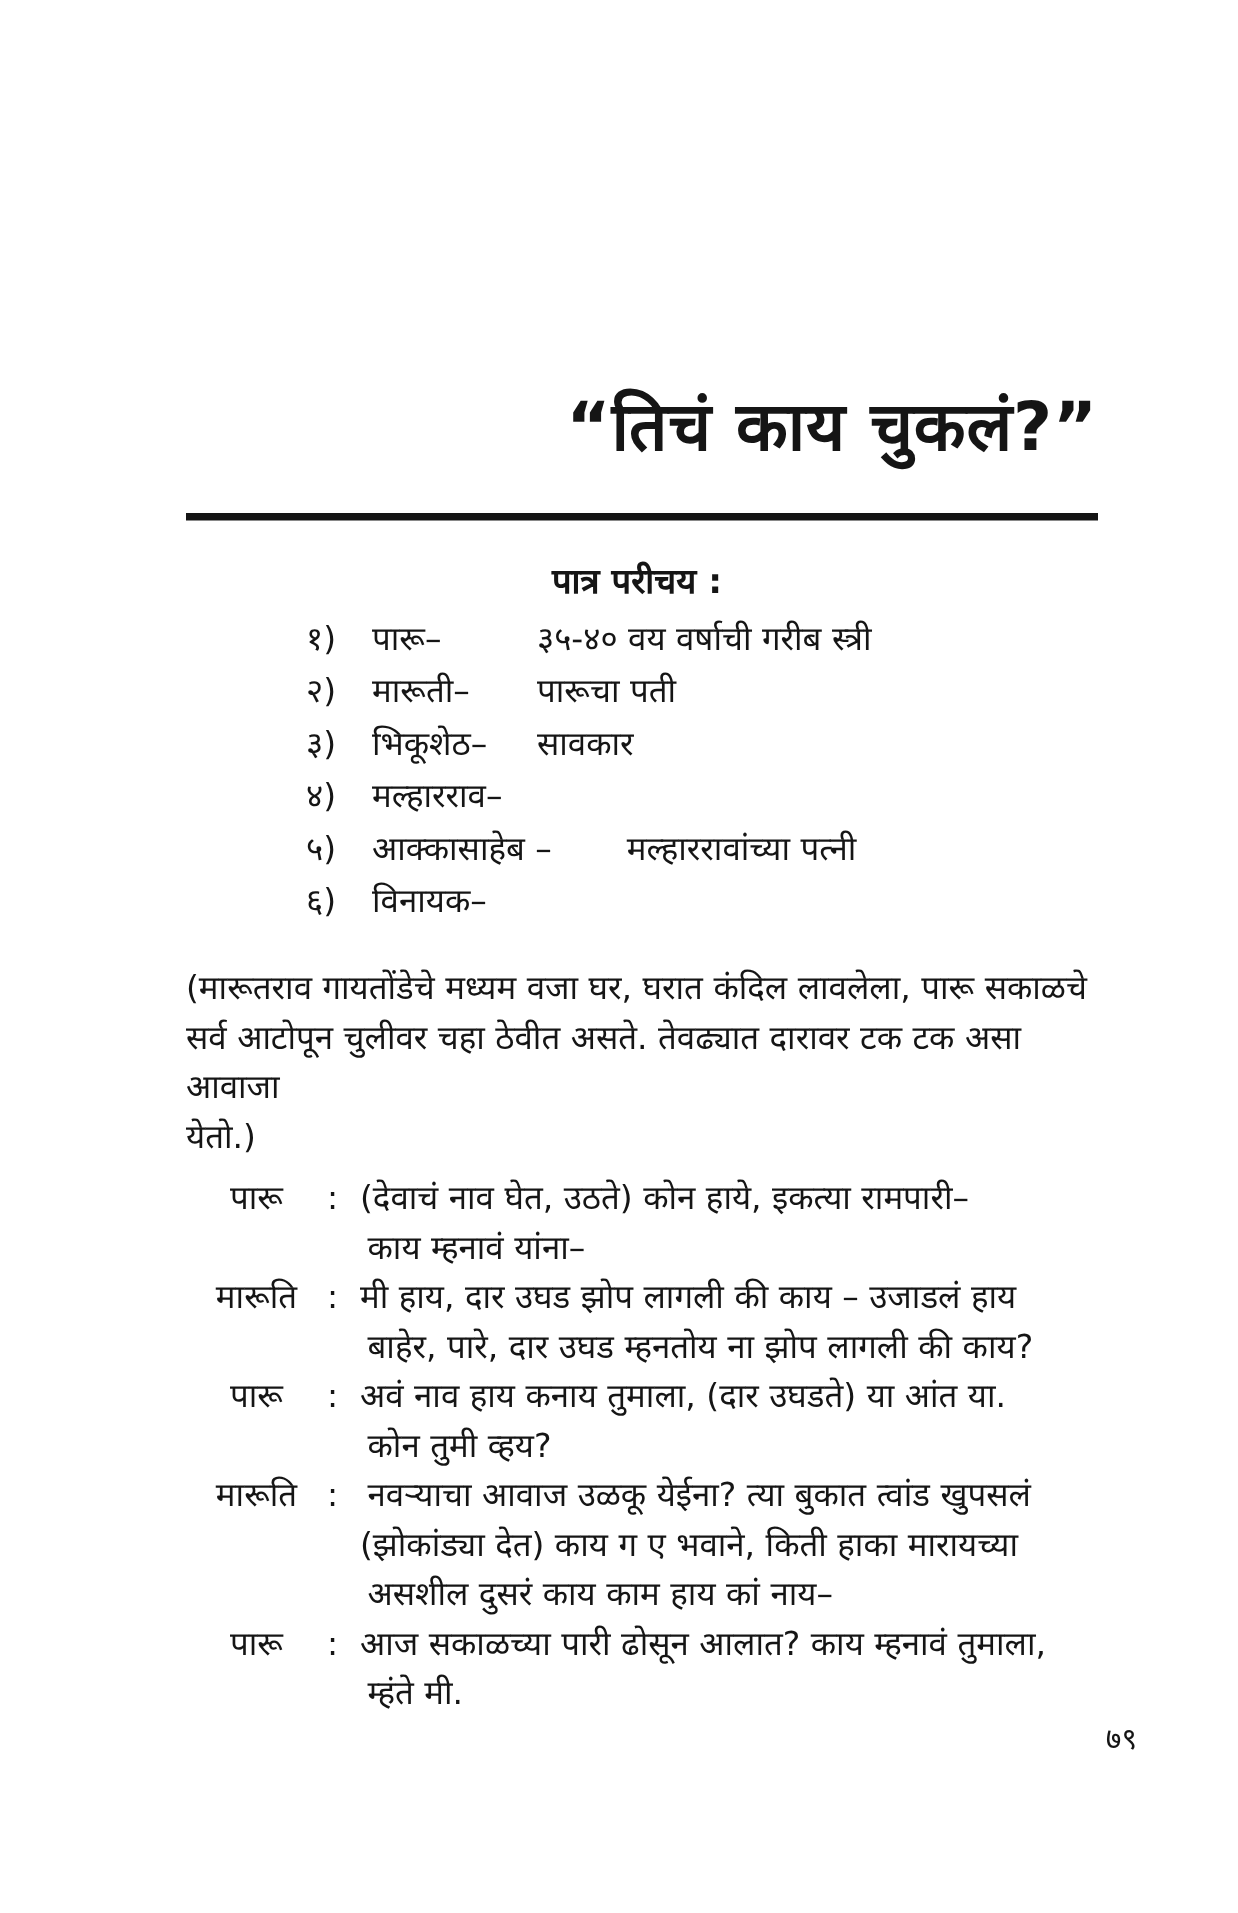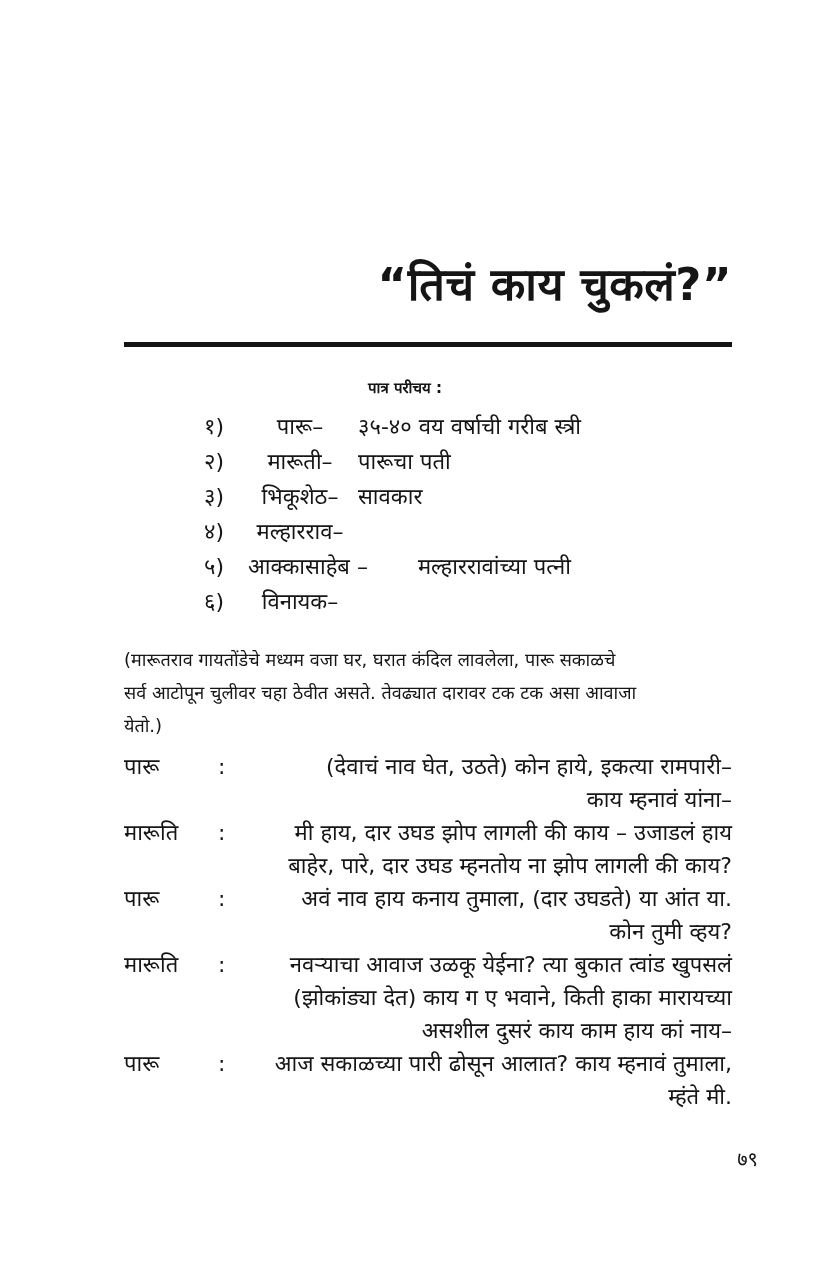--- a/index.html
+++ b/index.html
@@ -28,47 +28,47 @@
   .rule {
     height: 5px;
     background: #141414;
     margin-top: 30px;
     width: 100%;
   }
   
   .cast-heading {
     margin-top: 26px;
     margin-left: 244px;
-    font-size: 15px;
+    font-size: 23px;
     font-weight: 700;
     line-height: 30px;
   }
   .cast-list {
     list-style: none;
     margin-top: 6px;
     margin-left: 80px;
     font-size: 22px;
   }
   .cast-row { display: flex; line-height: 35px; }
   .c-num { width: 44px; flex-shrink: 0; }
-  .c-name { min-width: 110px; flex-shrink: 0; white-space: nowrap; padding-right: 6px; text-align: center; }
+  .c-name { min-width: 110px; flex-shrink: 0; white-space: nowrap; padding-right: 6px; }
   .c-desc { flex: 1; white-space: nowrap; }
   .cast-row:nth-child(5) .c-desc { padding-left: 44px; }
   
   .stage {
     margin-top: 24px;
-    font-size: 18px;
+    font-size: 22px;
   }
   .stage .line { line-height: 33px; }
   
   .dialogues { margin-top: 8px; font-size: 22px; }
   .dlg { display: flex; align-items: flex-start; }
-  .spk { width: 94px; flex-shrink: 0; line-height: 33px; white-space: nowrap; }
+  .spk { width: 94px; flex-shrink: 0; line-height: 33px; white-space: nowrap; text-align: center; }
   .col { width: 22px; flex-shrink: 0; line-height: 33px; }
-  .txt { flex: 1; text-align: right; }
+  .txt { flex: 1; }
   .txt .line { line-height: 33px; white-space: nowrap; }
   .txt .line.cont { padding-left: 5px; }
   
   .page-number {
     position: absolute;
     right: 87px;
     bottom: 106px;
     font-size: 20px;
     line-height: 1;
   }

